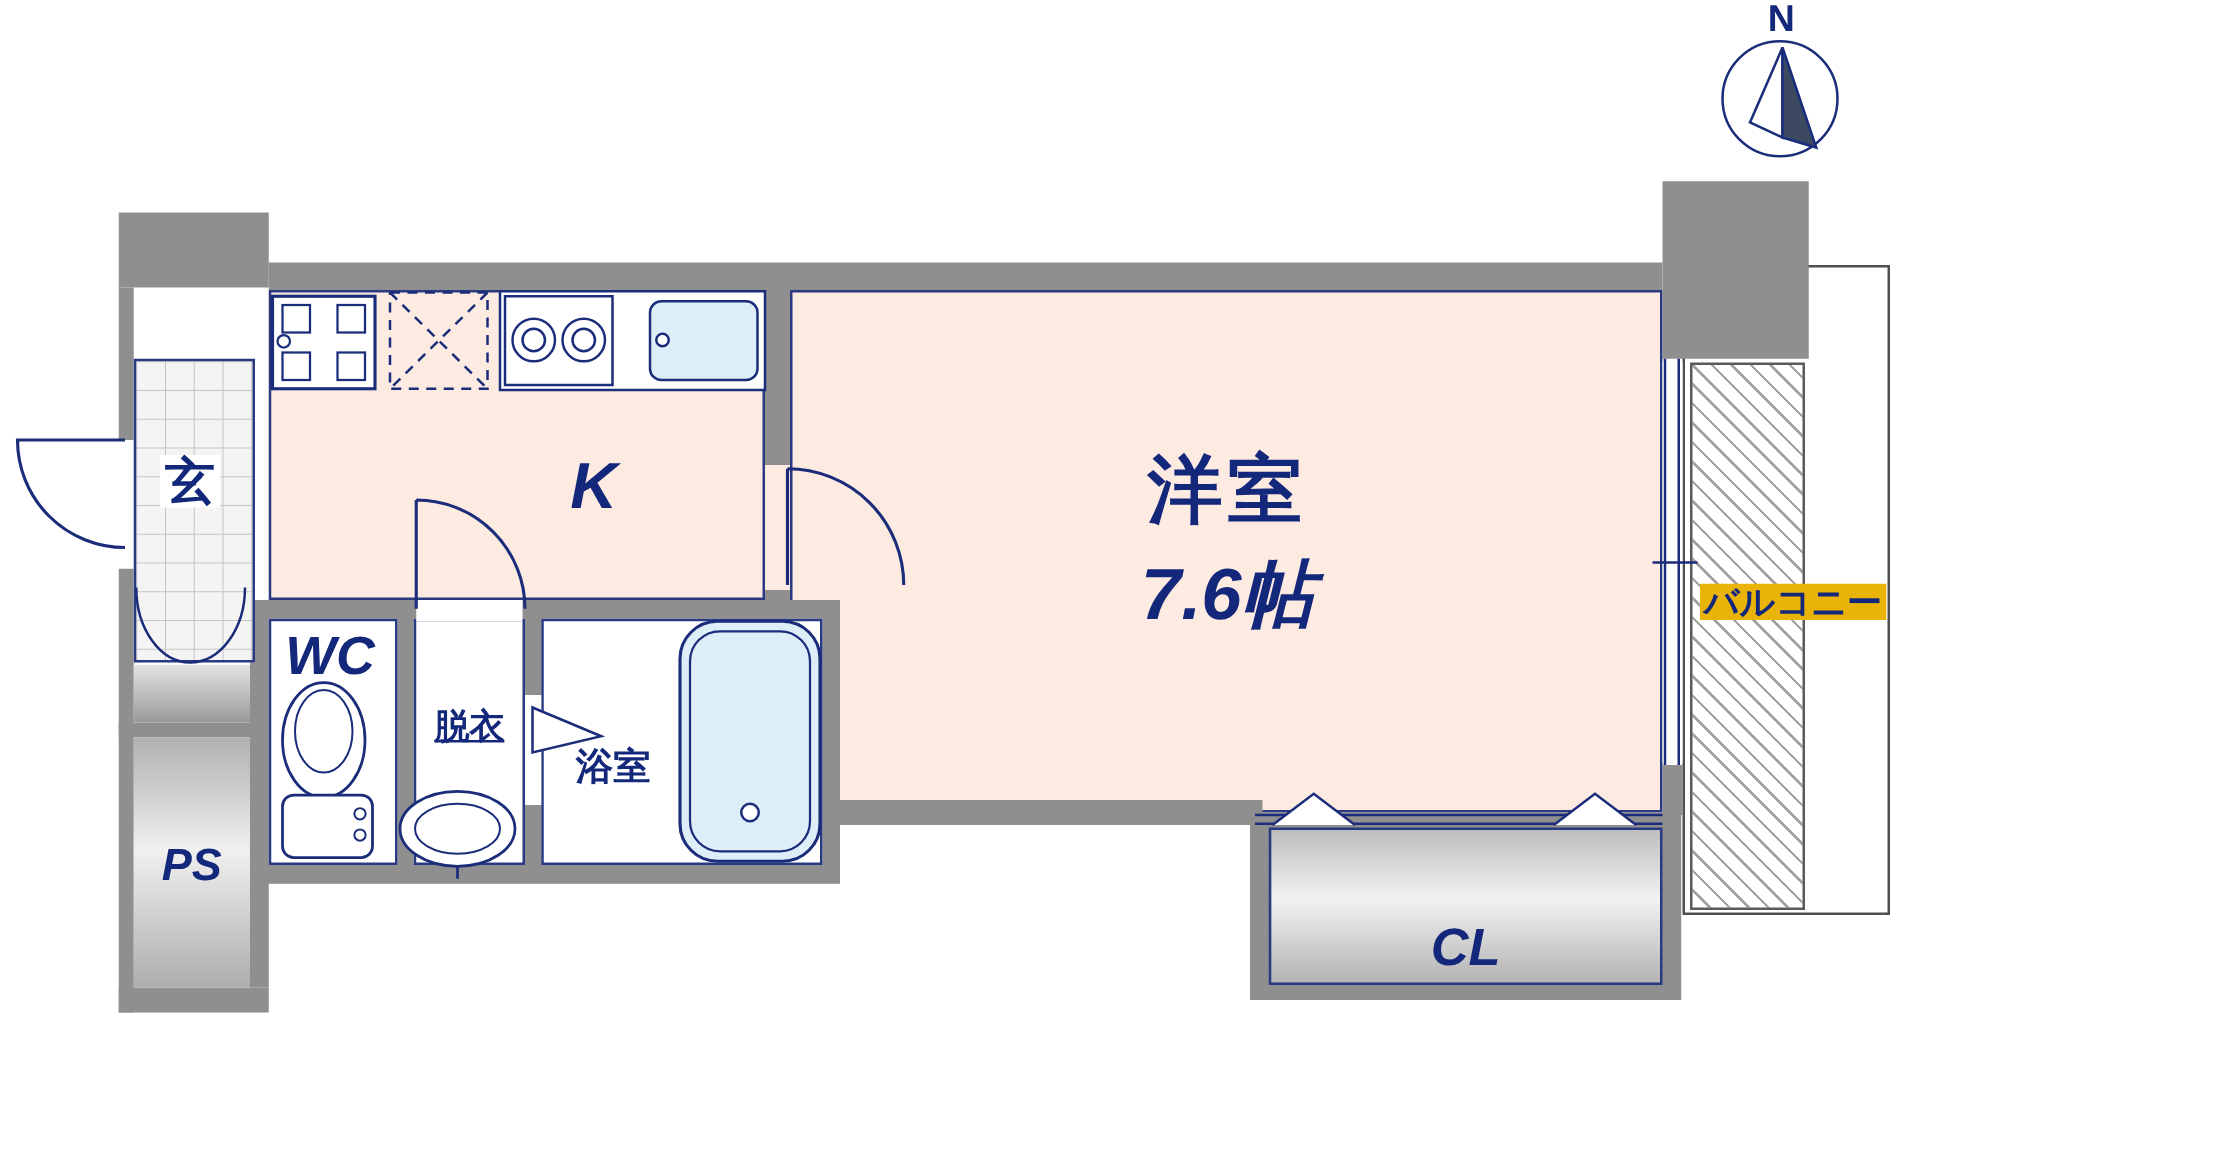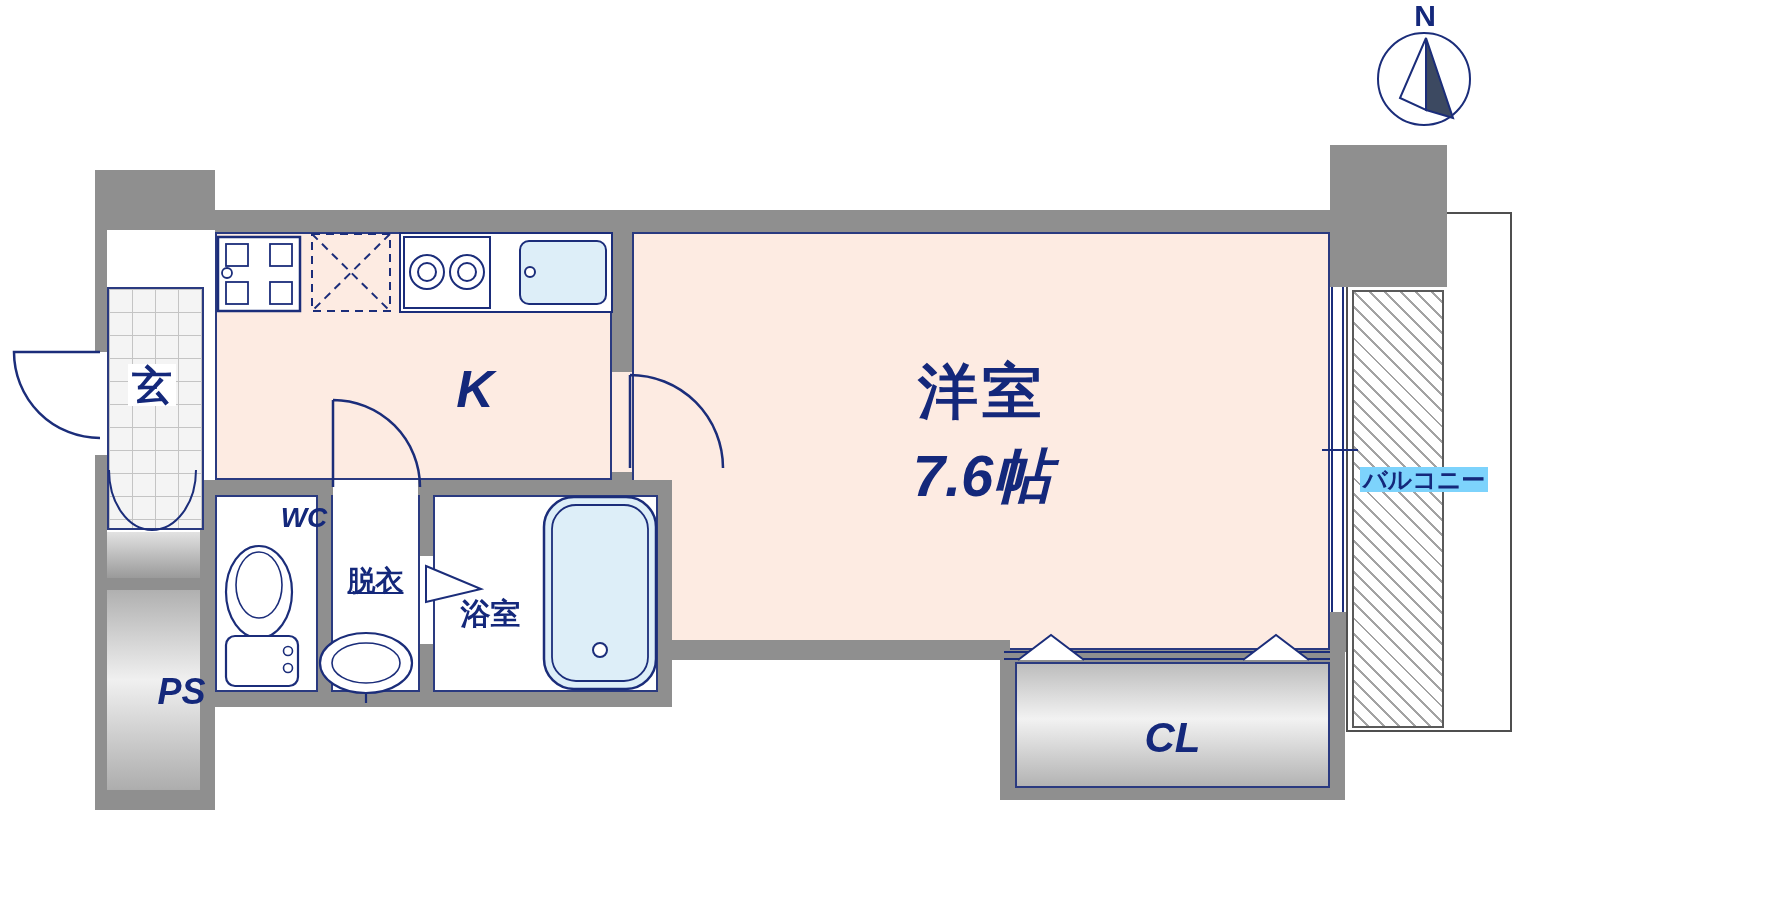--- a/index.html
+++ b/index.html
@@ -155,29 +155,29 @@
       <path d="M 1426 38 L 1426 110 L 1453 118 Z" fill="#3c4961"></path>
     </g>
   </svg>
 
   <div class="lbl" style="left:1396px;top:0px;width:58px;font-size:30px;">N</div>
 
   <div class="lbl" style="left:128px;top:364px;font-size:40px;background:#ffffff;padding:0 4px;">玄</div>
 
   <div class="lbl italic" style="left:430px;top:362px;width:90px;font-size:52px;">K</div>
 
-  <div class="lbl italic" style="left:216px;top:503px;width:96px;font-size:28px;padding-left:40px;">WC</div>
+  <div class="lbl italic" style="left:216px;top:503px;width:96px;font-size:43px;">WC</div>
 
   <div class="lbl" style="left:328px;top:566px;width:95px;font-size:28px;text-decoration:underline;">脱衣</div>
 
   <div class="lbl" style="left:438px;top:598px;width:105px;font-size:30px;">浴室</div>
 
   <div class="lbl" style="left:830px;top:360px;width:304px;font-size:60px;letter-spacing:4px;">洋室</div>
 
   <div class="lbl italic" style="left:830px;top:446px;width:304px;font-size:58px;text-align:center;">7.6帖</div>
 
-  <div class="lbl italic" style="left:1015px;top:716px;width:315px;font-size:42px;">CL</div>
+  <div class="lbl italic" style="left:1015px;top:736px;width:315px;font-size:42px;">CL</div>
 
-  <div class="lbl" style="left:1360px;top:467px;font-size:24px;background:#7dd3fc;padding:0 3px;">バルコニー</div>
+  <div class="lbl" style="left:1360px;top:467px;font-size:28px;background:#eab308;padding:0 3px;">バルコニー</div>
 
-  <div class="lbl italic" style="left:107px;top:673px;width:93px;font-size:36px;margin-left:28px;">PS</div>
+  <div class="lbl italic" style="left:107px;top:673px;width:93px;font-size:36px;">PS</div>
 
 </div>
 
 </body></html>

